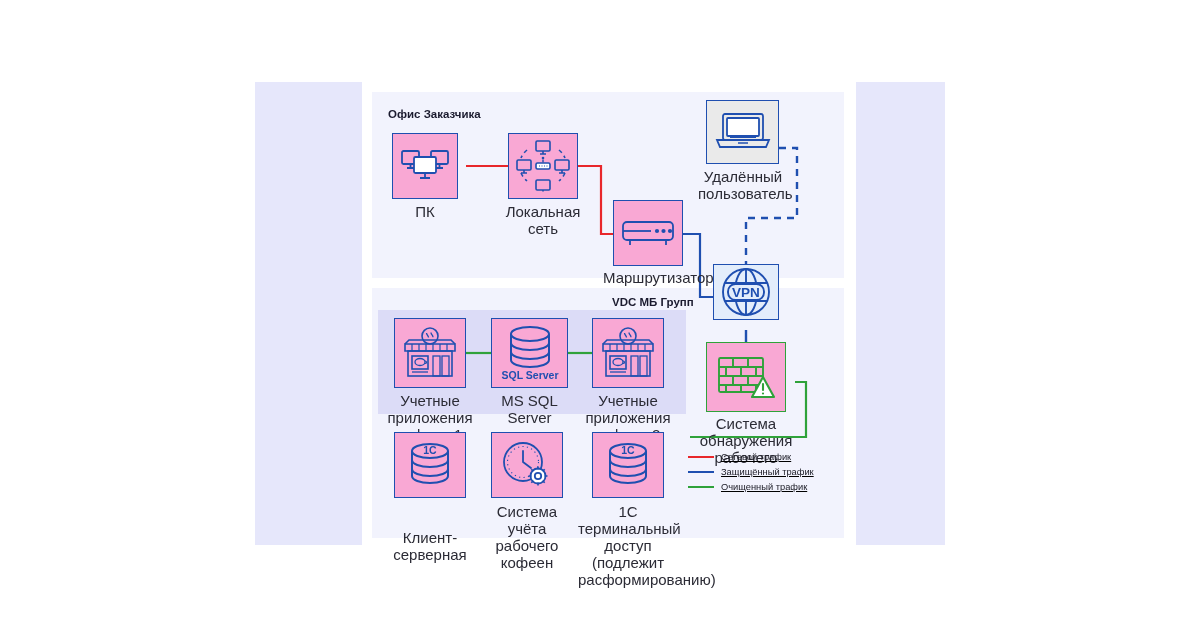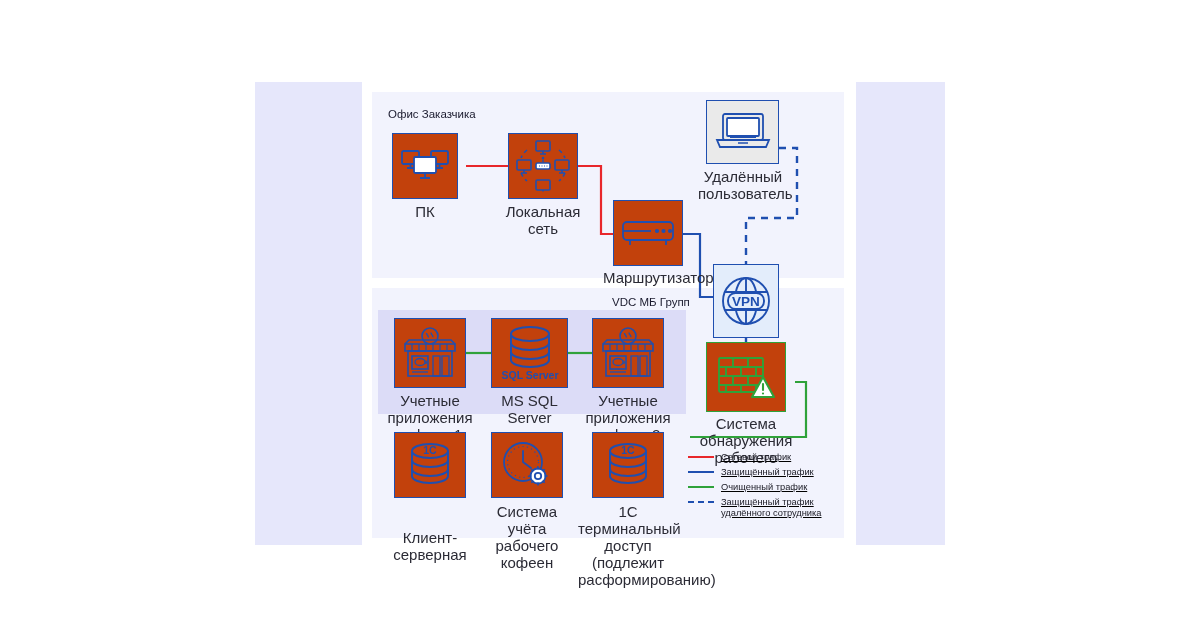--- a/index.html
+++ b/index.html
@@ -22,36 +22,36 @@
   }
   
   .section{
     position:absolute;
     background:#f2f3fd;
   }
   #sec-office{left:372px;top:92px;width:472px;height:186px;}
   #sec-vdc{left:372px;top:288px;width:472px;height:250px;}
   .section-title{
     position:absolute;
-    font-size:11.5px;font-weight:normal;color:#1a1a2e;
+    font-size:11.5px;font-weight:bold;color:#1a1a2e;
     white-space:nowrap;
   }
   #title-office{left:388px;top:108px;}
   #title-vdc{left:612px;top:296px;}
   
   #vdc-band{
     position:absolute;left:378px;top:310px;width:308px;height:104px;
     background:#dcdcf7;
   }
   
   .node{
     position:absolute;
     box-sizing:border-box;
     border:1.6px solid #1f4fb0;
-    background:#c2410c;
+    background:#f9a8d4;
     display:flex;align-items:center;justify-content:center;
   }
   .node.grey{background:#eaeaea;}
   .node.lightblue{background:#e3edfb;}
   .node.green{border-color:#2fa23a;}
   .caption{
     position:absolute;
     font-size:15px;color:#2b2b35;
     text-align:center;line-height:17px;
     white-space:pre-line;
@@ -162,21 +162,21 @@
       <rect x="12" y="7" width="32" height="18" rx="1" fill="#ffffff"></rect>
       <path d="M2 29h52l-3 7H5z"></path>
       <path d="M23 32h10" stroke-width="1.5"></path>
       <path d="M15 26.5h26" stroke-width="1"></path>
     </g>
   </svg>
 </div>
 <div class="caption" style="left:698px;top:168px;width:90px;">Удалённый
 пользователь</div>
 
-<div class="node lightblue" style="left:713px;top:264px;width:66px;height:74px;">
+<div class="node lightblue" style="left:713px;top:264px;width:66px;height:56px;">
   <svg width="54" height="54" viewBox="0 0 54 54">
     <g fill="none" stroke="#1f4fb0" stroke-width="1.9">
       <circle cx="27" cy="27" r="23"></circle>
       <ellipse cx="27" cy="27" rx="11" ry="23"></ellipse>
       <path d="M5.5 18h43M5.5 36h43M27 4v46"></path>
     </g>
     <rect x="9" y="19" width="36" height="16" rx="7.5" fill="#e3edfb" stroke="#1f4fb0" stroke-width="1.9"></rect>
     <text x="27" y="31.5" text-anchor="middle" font-family="Liberation Sans, sans-serif" font-size="13.5" font-weight="bold" fill="#1f4fb0">VPN</text>
   </svg>
 </div>
@@ -307,19 +307,13 @@
         <i></i>
       </span>
     <span class="legend-label">Защищённый трафик</span>
   </div>
   <div class="legend-row">
     <span class="legend-swatch" style="color:#2fa23a;">
         <i></i>
       </span>
     <span class="legend-label">Очищенный трафик</span>
   </div>
-  <div class="legend-row">
-    <span class="legend-swatch dashed" style="color:#1f4fb0;">
-        <i></i>
-      </span>
-    <span class="legend-label" style="max-width:122px;display:inline-block;">Защищённый трафик удалённого сотрудника</span>
-  </div>
 </div>
 
 </body></html>

